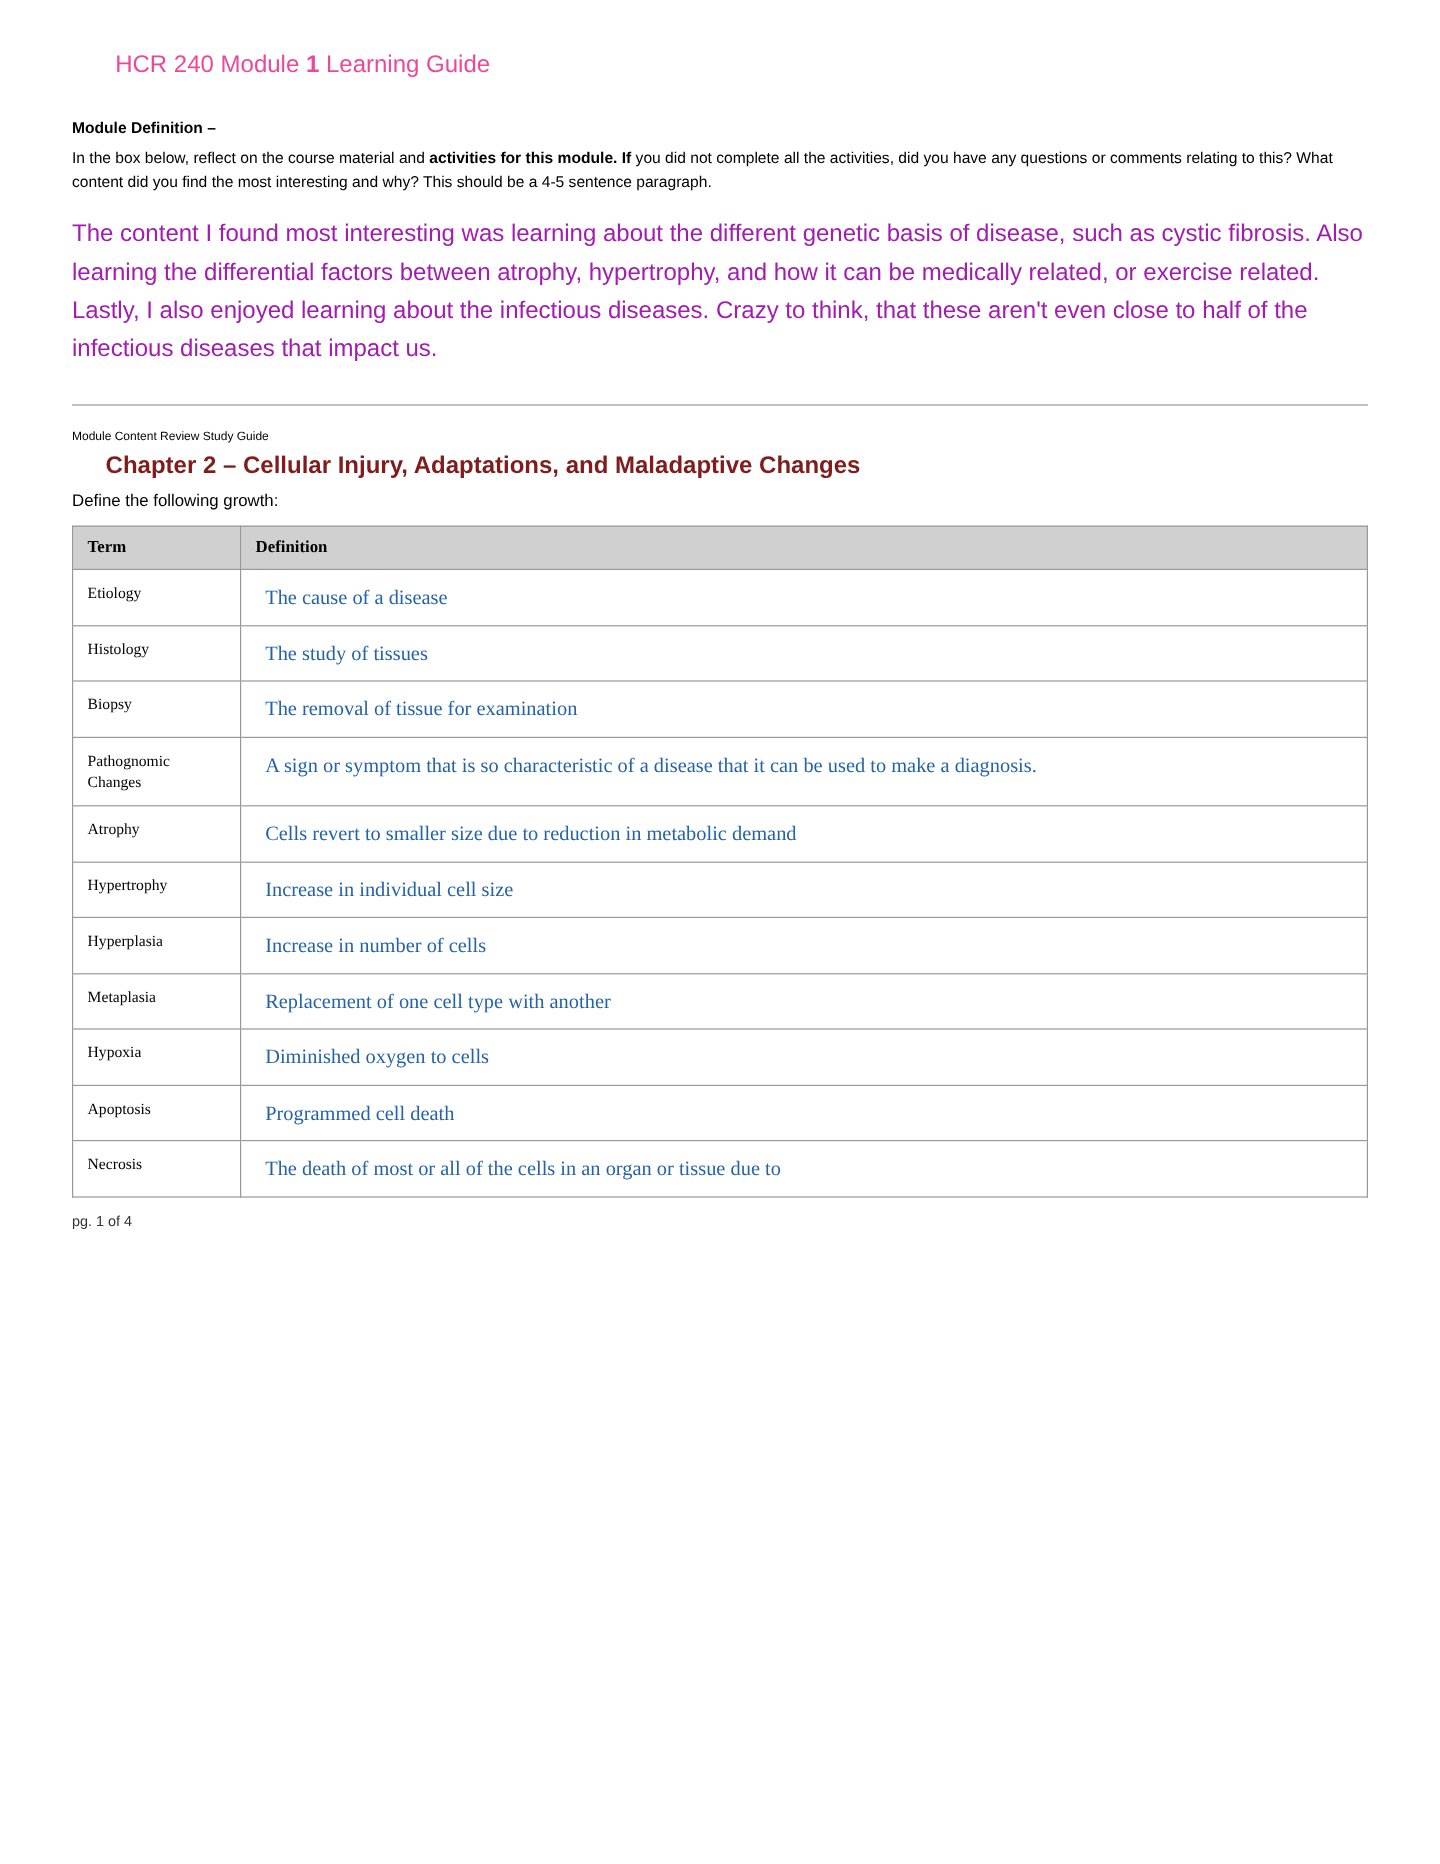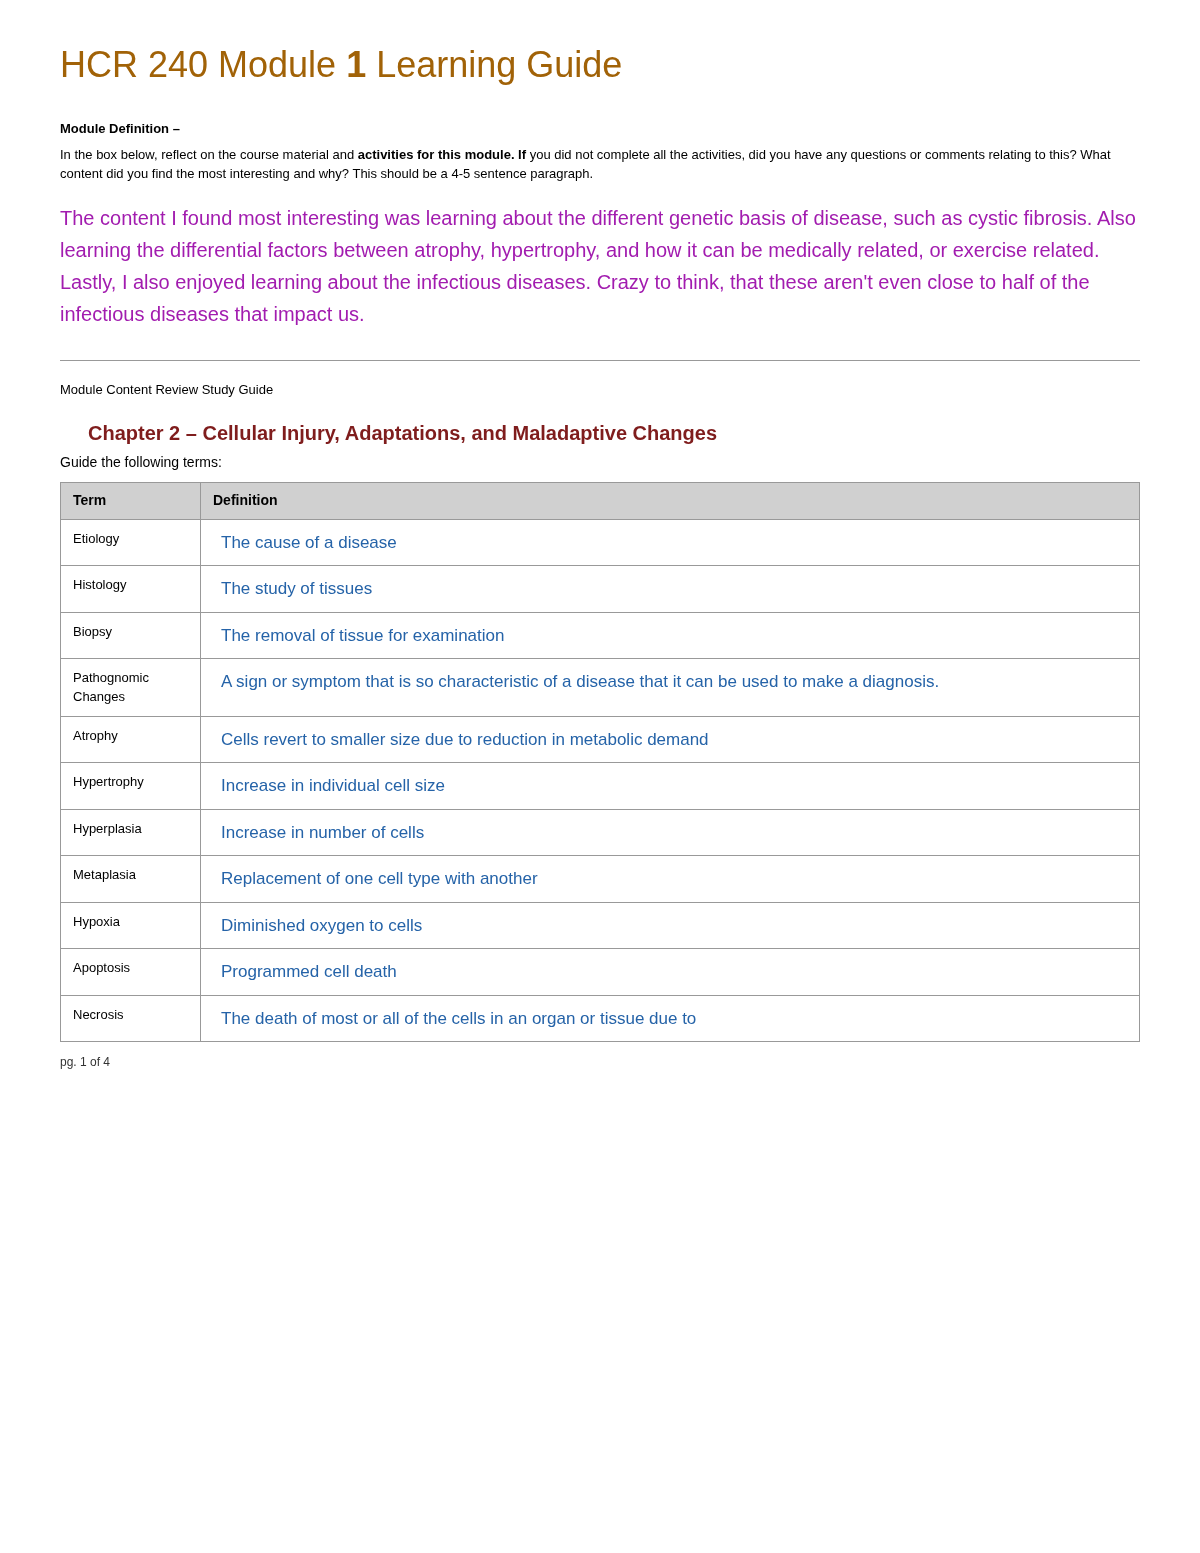--- a/index.html
+++ b/index.html
@@ -13,24 +13,25 @@
       background: #ffffff;
       color: #000000;
       width: 1200px;
       min-height: 1553px;
       padding: 40px 60px;
       font-size: 15px;
       line-height: 1.4;
     }
 
     .page-title {
-      font-size: 36px;
+      font-size: 20px;
       font-weight: normal;
-      color: #a16207;
+      color: #ec4899;
       margin-bottom: 30px;
+      margin-left: 36px;
     }
 
     .page-title strong {
       font-weight: bold;
     }
 
     .section-label {
       font-size: 13px;
       font-weight: bold;
       margin-bottom: 6px;
@@ -53,41 +54,42 @@
       margin-bottom: 30px;
     }
 
     .divider {
       border: none;
       border-top: 1px solid #999;
       margin: 20px 0 20px 0;
     }
 
     .content-review-label {
-      font-size: 13px;
-      margin-bottom: 20px;
+      font-size: 10px;
+      margin-bottom: 2px;
     }
 
     .chapter-title {
       font-size: 20px;
       color: #7f1d1d;
       font-weight: bold;
       margin-bottom: 6px;
       margin-left: 28px;
     }
 
     .define-label {
       font-size: 14px;
       margin-bottom: 10px;
     }
 
     table {
       width: 100%;
       border-collapse: collapse;
       font-size: 14px;
+      font-family: Liberation Serif, serif;
     }
 
     table thead tr {
       background-color: #d0d0d0;
     }
 
     table thead th {
       border: 1px solid #999;
       padding: 8px 12px;
       text-align: left;
@@ -139,21 +141,21 @@
     <span>In the box below, reflect on the course material and <strong>activities for this module. If</strong> you did not complete all the activities, did you have any questions or comments relating to this? What content did you find the most interesting and why? This should be a 4-5 sentence paragraph.</span>
   </p>
   <p class="reflection-text">The content I found most interesting was learning about the different genetic basis of disease, such as cystic fibrosis. Also learning the differential factors between atrophy, hypertrophy, and how it can be medically related, or exercise related. Lastly, I also enjoyed learning about the infectious diseases. Crazy to think, that these aren't even close to half of the infectious diseases that impact us.</p>
 </div>
 
 <hr class="divider">
 
 <div>
   <div class="content-review-label">Module Content Review Study Guide</div>
   <div class="chapter-title">Chapter 2 – Cellular Injury, Adaptations, and Maladaptive Changes</div>
-  <div class="define-label">Guide the following terms:</div>
+  <div class="define-label">Define the following growth:</div>
 
   <table>
     <thead>
       <tr>
         <th>Term</th>
         <th>Definition</th>
       </tr>
     </thead>
     <tbody id="table-body">
     <tr>

